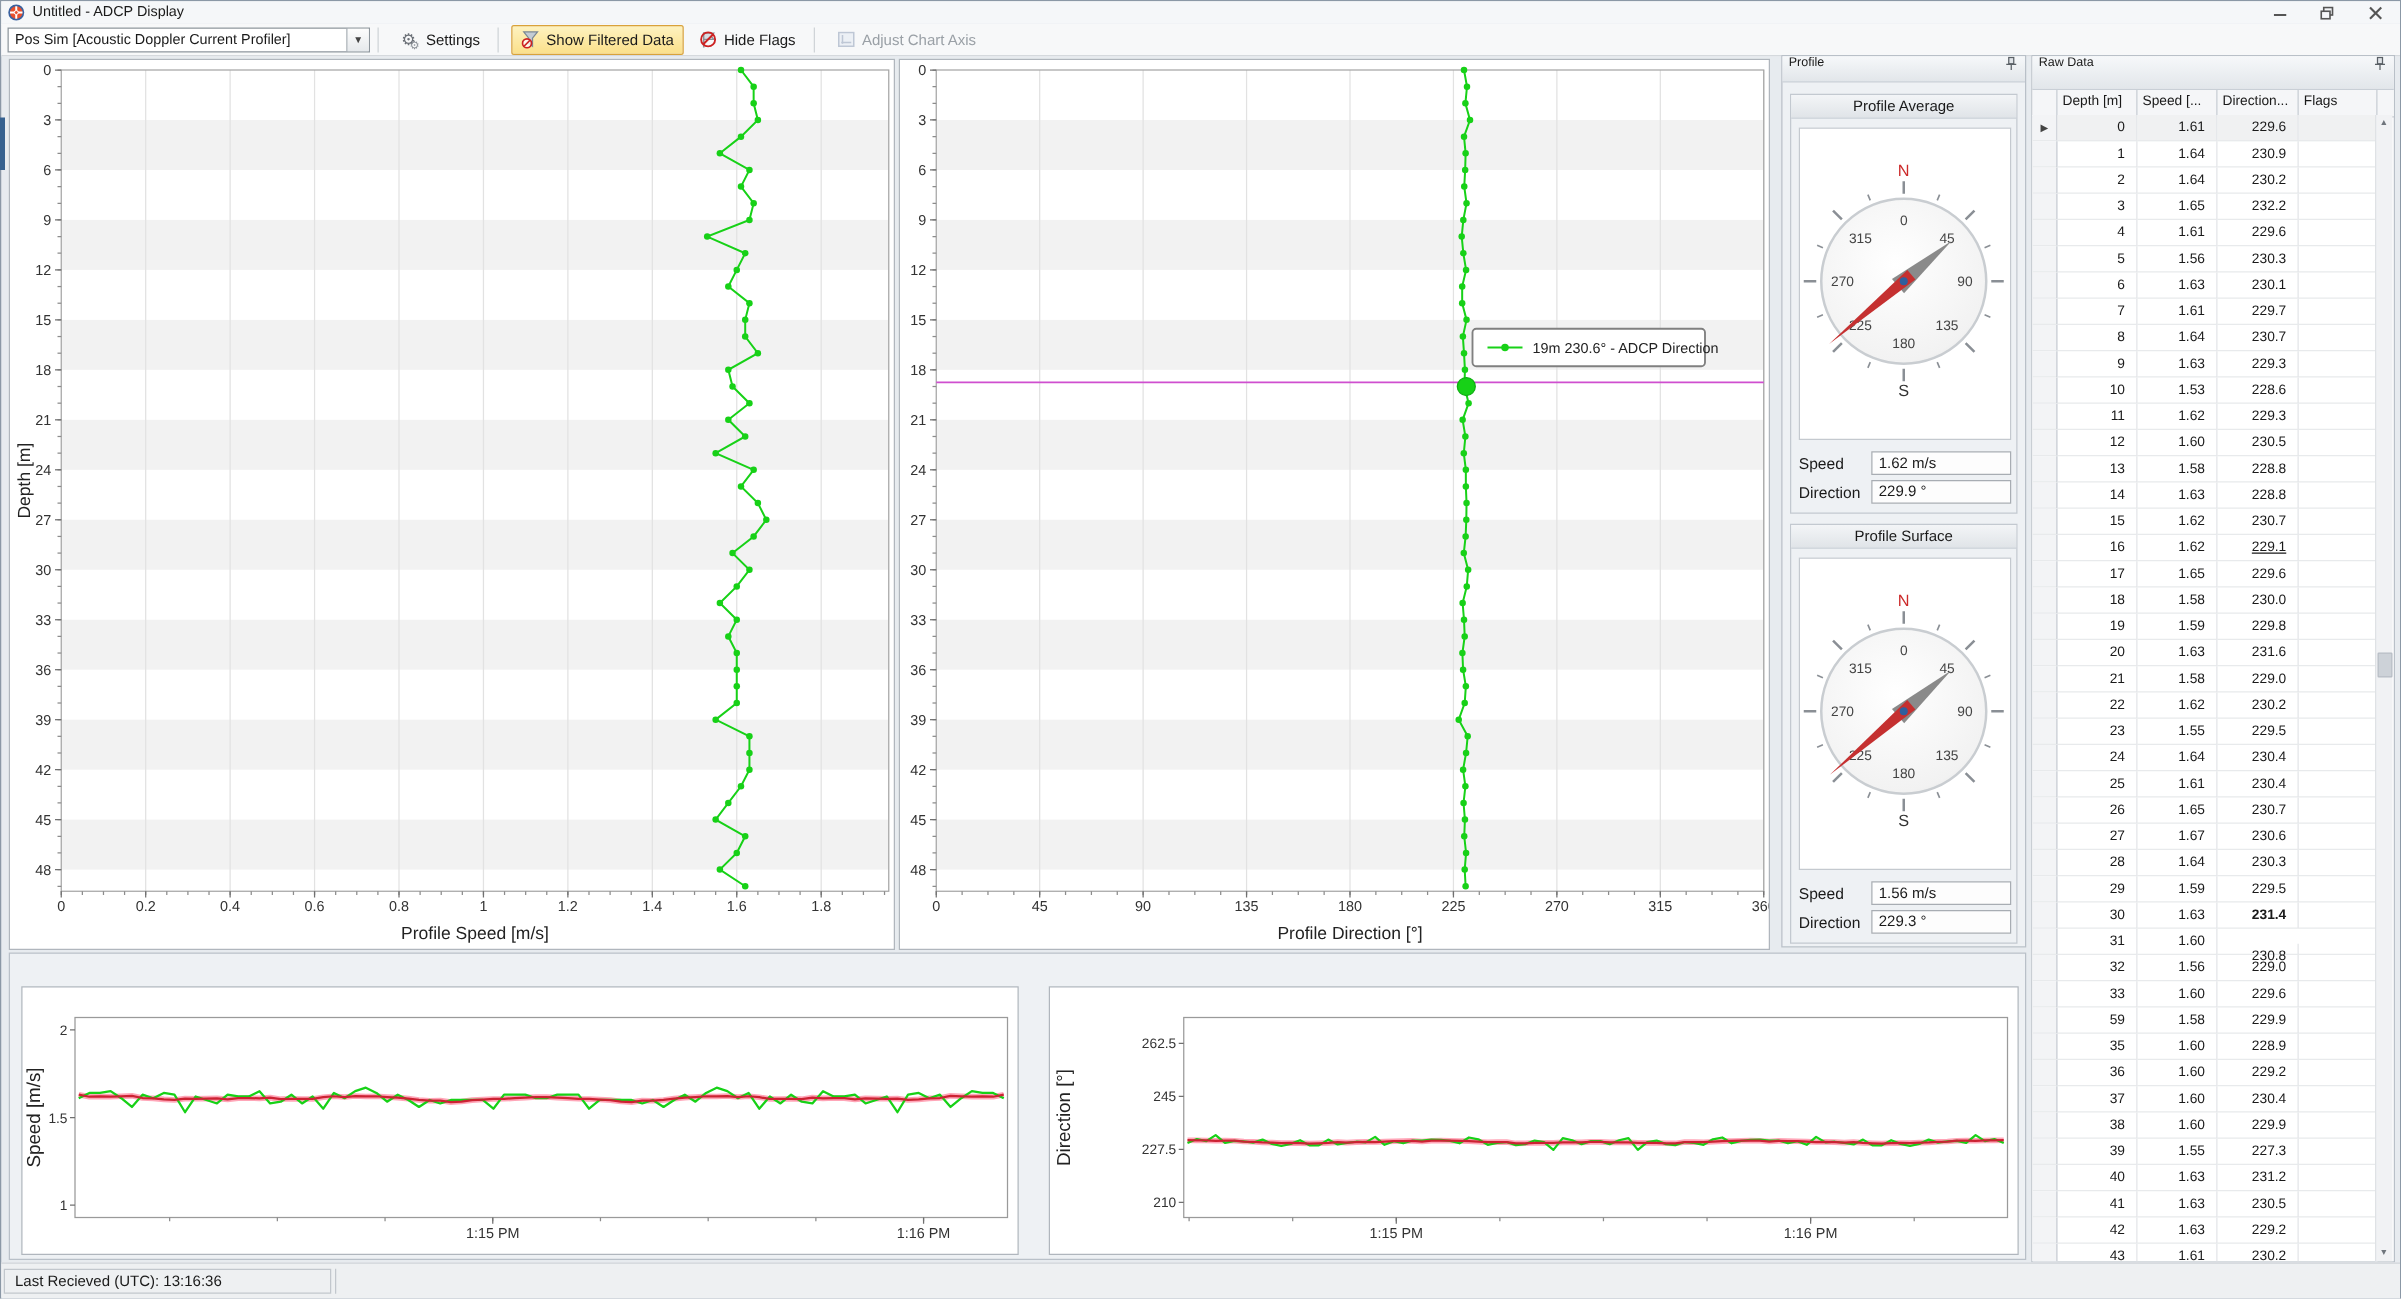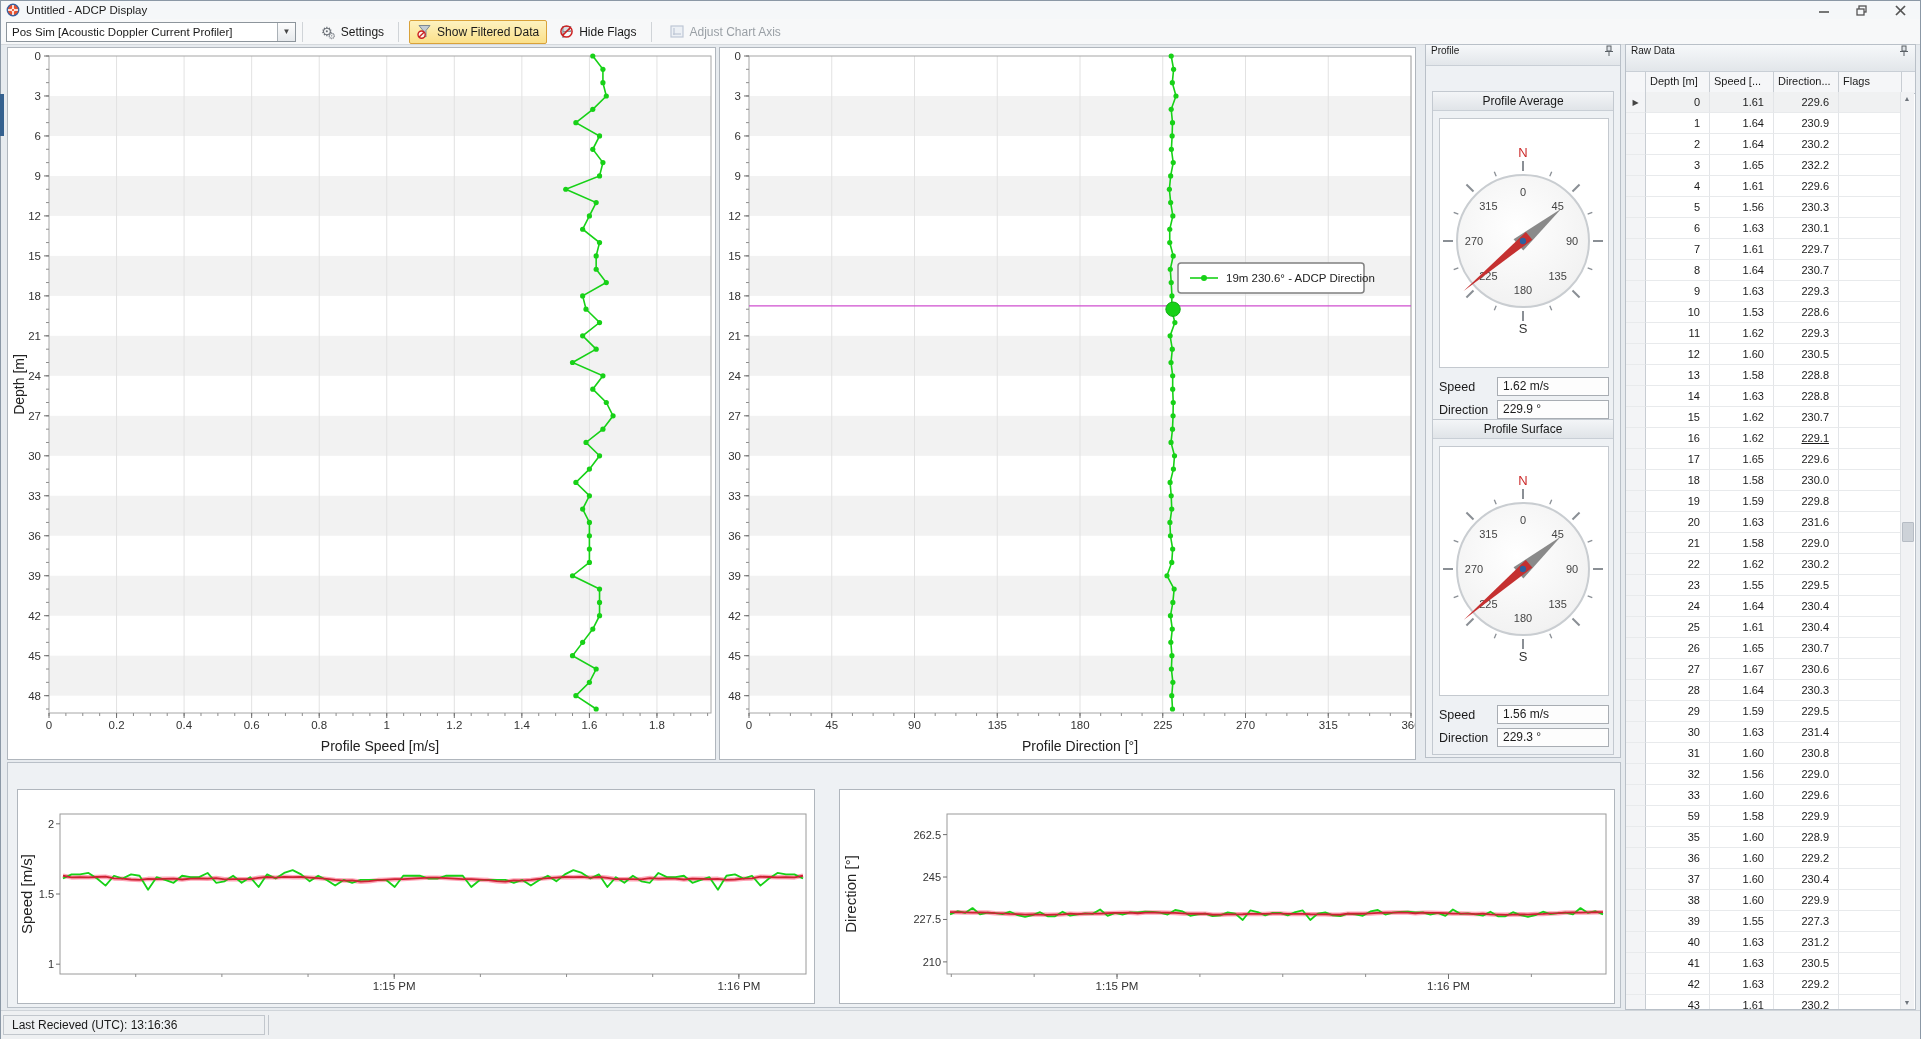--- a/index.html
+++ b/index.html
@@ -590,21 +590,21 @@
 
 <div class="abs dockpanel" id="profilePanel">
   <div class="dockhead">
     <span>Profile</span>
     <svg class="pin" viewBox="0 0 12 12">
       <rect x="4" y="1" width="4" height="5" fill="#dfe3e7" stroke="#5a6066" stroke-width="1"></rect>
       <line x1="2" y1="6.5" x2="10" y2="6.5" stroke="#5a6066" stroke-width="1"></line>
       <line x1="6" y1="7" x2="6" y2="11" stroke="#5a6066" stroke-width="1"></line>
     </svg>
   </div>
-  <div class="groupbox" style="top:46px;height:336px;">
+  <div class="groupbox" style="top:30px;height:336px;">
     <div class="grouptitle">Profile Average</div>
     <div class="compassbox">
       <svg id="compassAvg" width="166" height="246">
           <defs>
             <radialGradient id="cg0" cx="45%" cy="40%" r="75%">
               <stop offset="0%" stop-color="#ffffff"></stop>
               <stop offset="78%" stop-color="#f2f2f2"></stop>
               <stop offset="100%" stop-color="#dcdcdc"></stop>
             </radialGradient>
           </defs>
@@ -935,28 +935,28 @@
         <div class="gc ind" style="width: 20px;"></div>
         <div class="gc num" style="width: 64px;">29</div>
         <div class="gc num" style="width: 64px;">1.59</div>
         <div class="gc num" style="width: 65px;">229.5</div>
         <div class="gc" style="width: 63px;"></div>
       </div>
       <div class="grow">
         <div class="gc ind" style="width: 20px;"></div>
         <div class="gc num" style="width: 64px;">30</div>
         <div class="gc num" style="width: 64px;">1.63</div>
-        <div class="gc num" style="width: 65px;">231.4</div>
+        <div class="gc num" style="width: 65px; font-weight: bold;">231.4</div>
         <div class="gc" style="width: 63px;"></div>
       </div>
       <div class="grow">
         <div class="gc ind" style="width: 20px;"></div>
         <div class="gc num" style="width: 64px;">31</div>
         <div class="gc num" style="width: 64px;">1.60</div>
-        <div class="gc num" style="width: 65px;">230.8</div>
+        <div class="gc num" style="width: 65px; margin-top: 12px;">230.8</div>
         <div class="gc" style="width: 63px;"></div>
       </div>
       <div class="grow">
         <div class="gc ind" style="width: 20px;"></div>
         <div class="gc num" style="width: 64px;">32</div>
         <div class="gc num" style="width: 64px;">1.56</div>
         <div class="gc num" style="width: 65px;">229.0</div>
         <div class="gc" style="width: 63px;"></div>
       </div>
       <div class="grow">

